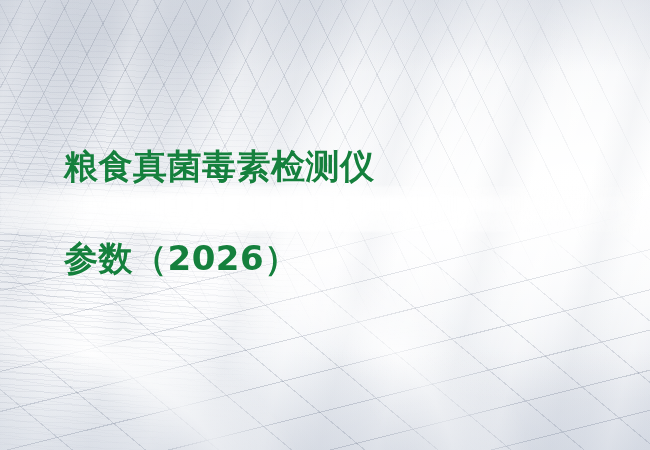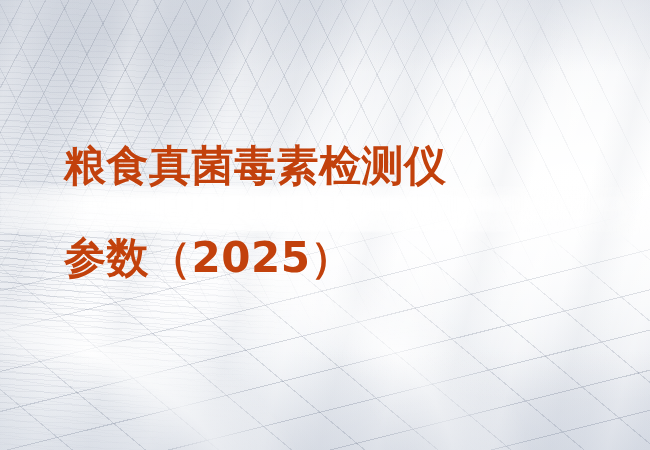--- a/index.html
+++ b/index.html
@@ -154,23 +154,23 @@
   }
 
   
   .title-block {
     position: absolute;
     left: 64px;
     top: 142px;
     z-index: 10;
   }
   .title-line {
-    color: #c2410c;
+    color: #15803d;
     font-weight: bold;
-    font-size: 42px;
+    font-size: 34px;
     line-height: 48px;
     letter-spacing: 0.5px;
     white-space: nowrap;
     text-shadow: 0 1px 0 rgba(255,255,255,0.45);
   }
   .title-line.second {
     margin-top: 44px;
   }
 </style>
 </head>
@@ -186,16 +186,16 @@
   <div class="bg-layer bg-mesh-d"></div>
   <div class="bg-layer bg-rays"></div>
   <div class="bg-layer bg-rays2"></div>
   <div class="bg-layer bg-sweep"></div>
   <div class="bg-layer bg-streak"></div>
   <div class="bg-layer bg-streak2"></div>
   <div class="bg-layer bg-vignette"></div>
 
   <div class="title-block">
     <div class="title-line first">粮食真菌毒素检测仪</div>
-    <div class="title-line second">参数（2025）</div>
+    <div class="title-line second">参数（2026）</div>
   </div>
 
 </div>
 
 </body></html>

